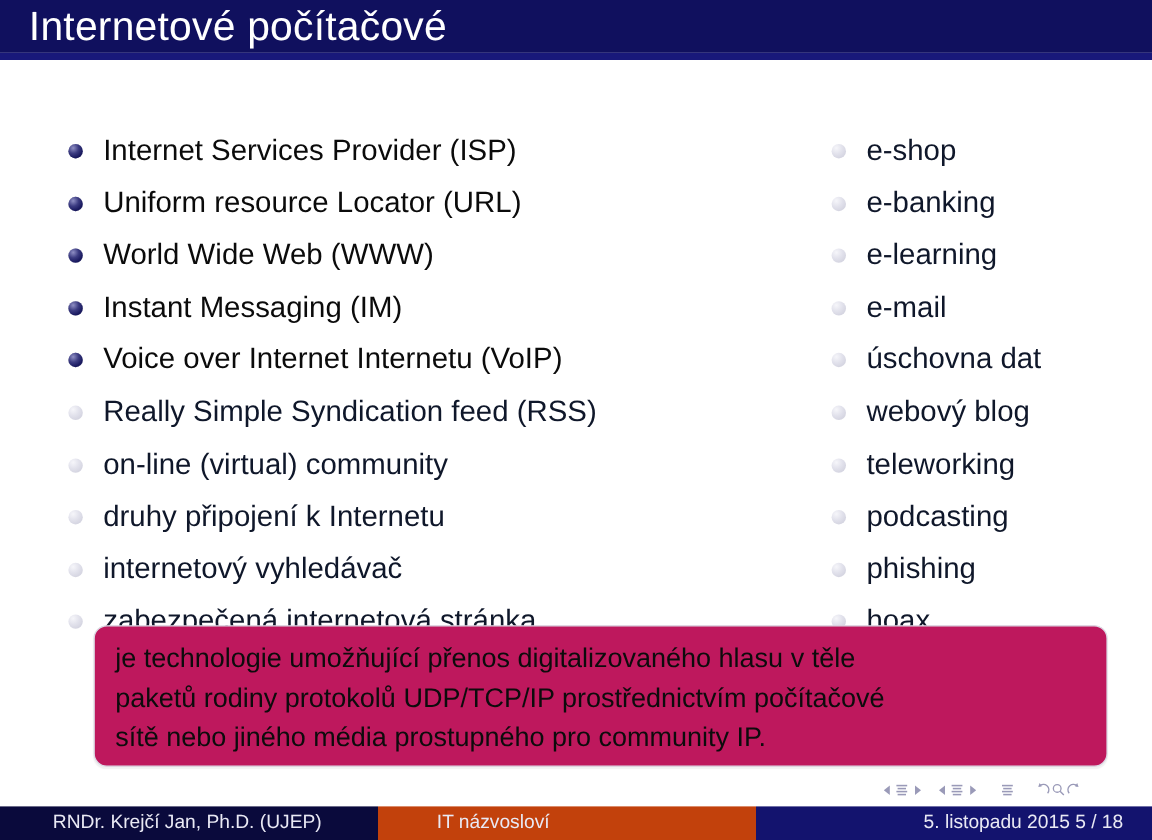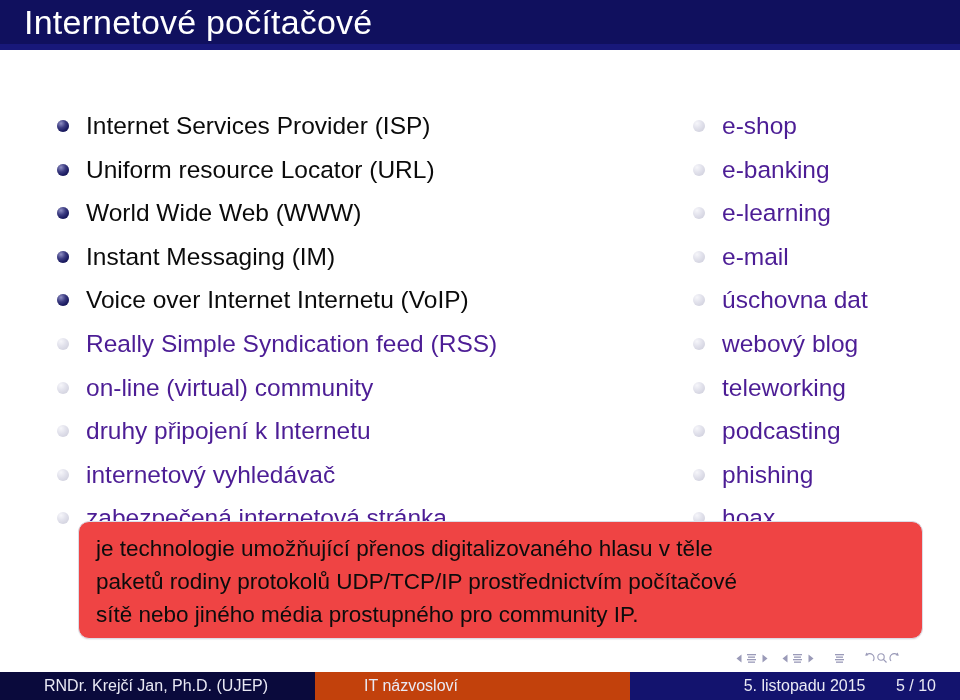--- a/index.html
+++ b/index.html
@@ -97,33 +97,33 @@
     background:
       radial-gradient(circle at 33% 28%, #8f8fc4 0%, #3c3c82 38%, #1a1a60 68%, #101048 100%);
     box-shadow: 0 0 0.5px rgba(16,16,72,0.6);
   }
   
   li.faded .bullet {
     background:
       radial-gradient(circle at 33% 28%, #f6f6fa 0%, #e2e2ec 42%, #d6d6e2 72%, #d0d0dc 100%);
   }
   li.active .label { color: #0b0b0b; }
-  li.faded  .label { color: #4c1d95; }
+  li.faded  .label { color: #0f172a; }
 
   
   .col-right ul.bullets > li { padding-left: 38px; }
 
   
   .callout {
     position: absolute;
     left: 78px;
     top: 521px;
     width: 845px;
     height: 118px;
-    background: #ef4444;
+    background: #be185d;
     border: 1px solid #dcdce6;
     border-radius: 11px;
     box-shadow: 0 1px 1px rgba(0,0,0,0.06);
     padding: 10px 16px 10px 17px;
   }
   .callout p {
     margin: 0;
     color: #0c0c0c;
     font-size: 22.5px;
     line-height: 33px;
@@ -180,21 +180,21 @@
     width: 315px;
     background: #c2410c;
     padding-left: 49px;
   }
   .footer-meta {
     width: 330px;
     background: #13136e;
     padding-right: 24px;
     text-align: right;
   }
-  .footer-date { margin-right: 26px; }
+  .footer-date { }
 </style>
 </head>
 <body>
 
 <div class="slide">
 
   <div class="titlebar"></div>
   <div class="titlebar-strip"></div>
   <div class="title-text">Internetové počítačové</div>
 
@@ -368,17 +368,17 @@
         <path d="M8.7 0.6 L9.8 3.8 L6.7 3.2 Z" fill="#9a9ab8"></path>
       </svg>
     </span>
   </div>
 
   <div class="footer">
     <div class="footer-seg footer-author">RNDr. Krejčí Jan, Ph.D.  (UJEP)</div>
     <div class="footer-seg footer-subject">IT názvosloví</div>
     <div class="footer-seg footer-meta">
       <span class="footer-date">5. listopadu 2015</span>
-      <span>5 / 10</span>
+      <span>5 / 18</span>
     </div>
   </div>
 
 </div>
 
 </body></html>

